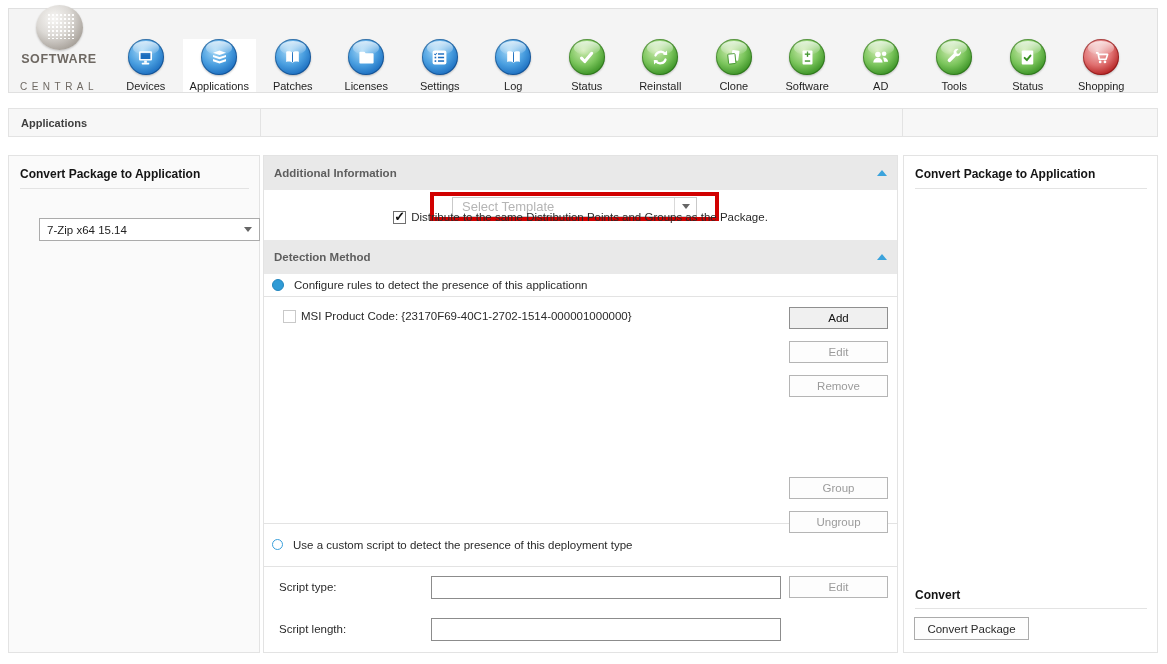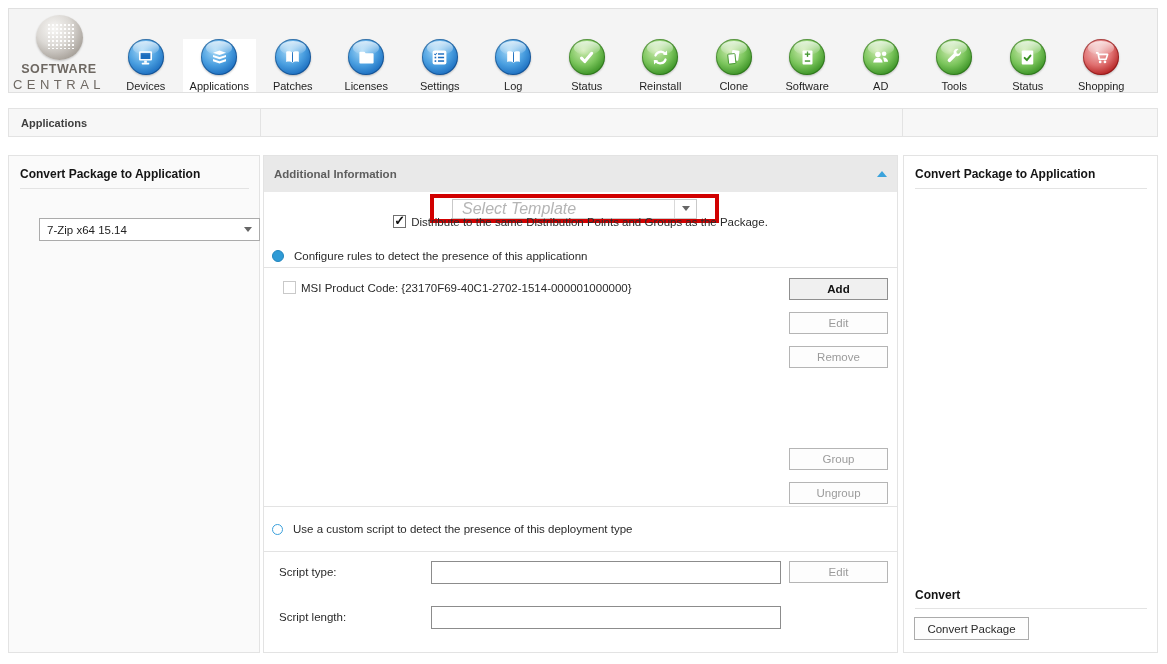--- a/index.html
+++ b/index.html
@@ -10,21 +10,21 @@
   .toolbar { position:absolute; left:8px; top:8px; width:1150px; height:85px;
              background:#f4f4f4; border:1px solid #e0e0e0; display:flex; align-items:flex-end; }
   .logo { width:100px; display:flex; flex-direction:column; align-items:center; justify-content:center; }
   .sphere { width:47px; height:45px; border-radius:50%; position:relative;
             background: radial-gradient(circle at 38% 30%, #f7f6f4, #dcd9d5 40%, #aaa49d 75%, #8d877f);
             box-shadow: 0 1px 2px rgba(0,0,0,.2); }
   .sphere::after { content:''; position:absolute; left:11px; top:8px; right:9px; bottom:11px;
             background-image: radial-gradient(circle, #fff 1.05px, transparent 1.4px);
             background-size: 4px 4px; opacity:.95; }
   .logo-line1 { font-size:12.5px; font-weight:bold; color:#6e6862; letter-spacing:.6px; margin-top:2px; }
-  .logo-line2 { font-size:13px; color:#6e6862; letter-spacing:4.5px; margin-top:1px; }
+  .logo-line2 { font-size:10px; color:#6e6862; letter-spacing:4.5px; margin-top:15px; }
   .tool-items { flex:1; display:flex; }
   .tool-item { width:73.5px; display:flex; flex-direction:column; align-items:center; justify-content:center; cursor:pointer; }
   .tool-item.selected { background:#fff; }
   .icon-circle { width:36px; height:36px; border-radius:50%; position:relative; display:flex;
                  align-items:center; justify-content:center; overflow:hidden; }
   .icon-circle svg { width:23px; height:23px; position:relative; z-index:2; }
   .icon-circle::before { content:''; position:absolute; z-index:3; left:5px; right:5px; top:2px; height:14px;
                  border-radius:50%; background:linear-gradient(rgba(255,255,255,.75), rgba(255,255,255,.03)); }
   .icon-circle.blue  { background: radial-gradient(circle at 40% 32%, #a6d8f7, #4a9fe0 45%, #1a6cbe 78%, #0c4f94);
                        color:#1a6cbe; box-shadow: inset 0 0 0 1px rgba(5,45,95,.45), 0 1px 2px rgba(0,0,0,.25); }
@@ -68,21 +68,21 @@
   .collapse-arrow { position:absolute; right:10px; width:0; height:0;
                     border-left:5px solid transparent; border-right:5px solid transparent;
                     border-bottom:6px solid #3ba3dc; cursor:pointer; }
 
   
   .template-row { height:52px; position:relative; background:#fff; }
   .red-box { position:absolute; left:166px; top:2px; width:289px; height:29px;
              border:4px solid #d10000; display:flex; align-items:center; justify-content:center; background:#fff; }
   .select-template { width:245px; height:20px; border:1px solid #c9c9c9; background:#fff;
                      display:flex; align-items:center; cursor:pointer; }
-  .select-template .placeholder { flex:1; padding-left:9px; font-size:16px; font-style:italic; color:#b5b5b5; }
+  .select-template .placeholder { flex:1; padding-left:9px; font-size:13px; color:#b5b5b5; }
   .select-template .arrow-cell { border-left:1px solid #d9d9d9; }
   .distribute-row { position:absolute; left:0; right:0; bottom:16px; display:flex;
                     align-items:center; justify-content:center; }
   .checkbox { width:13px; height:13px; background:#fff; border:1px solid #707070; position:relative;
               flex:none; cursor:pointer; }
   .checkbox.light { border-color:#c9c9c9; }
   .checkbox.checked::after { content:'✓'; position:absolute; left:0px; top:-3px; font-size:13px;
               font-weight:bold; color:#111; }
   .cb-label { margin-left:5px; font-size:11.5px; color:#2a2a2a; }
 
@@ -93,21 +93,21 @@
   .radio.on  { background:#2f9bd6; border:1px solid #2285bd; }
   .radio.off { background:#fff; border:1px solid #3aa0dc; width:11px; height:11px; }
   .radio-label { margin-left:10px; font-size:11.5px; color:#2a2a2a; }
 
   
   .rules-area { height:239px; border-bottom:1px solid #e3e3e3; position:relative; background:#fff; }
   .rule-item { position:absolute; left:19px; top:13px; display:flex; align-items:center; }
   .rule-buttons { position:absolute; top:10px; right:9px; width:99px; display:flex; flex-direction:column; }
   .btn { height:22px; font-size:11.5px; font-family:"Liberation Sans",sans-serif; border:1px solid #b5b5b5;
          background:#fdfdfd; color:#9b9b9b; cursor:pointer; }
-  .btn.primary { background:#f0f0f0; border-color:#8f8f8f; color:#111;font-weight:bold; }
+  .btn.primary { background:#f0f0f0; border-color:#8f8f8f; color:#111; }
   .btn.dark { color:#2a2a2a; background:#fdfdfd; border-color:#ababab; }
   .rule-buttons .btn { margin-bottom:12px; }
   .btn-group-gap { margin-top:68px; }
 
   
   .script-radio-row { height:45px; border-bottom:1px solid #e3e3e3; display:flex; align-items:center;
                       padding-left:8px; background:#fff; }
   .script-row { position:relative; height:45px; background:#fff; }
   .script-row .fld-label { position:absolute; left:15px; top:14px; font-size:11.5px; color:#2a2a2a; }
   .script-row input { position:absolute; left:167px; top:9px; width:350px; height:23px;
@@ -313,20 +313,24 @@
               <span class="dd-arrow"></span>
             </span>
         </div>
       </div>
       <div class="distribute-row">
         <span class="checkbox checked" id="distribute-checkbox"></span>
         <span class="cb-label">Distribute to the same Distribution Points and Groups as the Package.</span>
       </div>
     </div>
 
+    <div class="section-header">
+      <span class="sh-title">Detection Method</span>
+      <span class="collapse-arrow"></span>
+    </div>
 
     <div class="radio-row">
       <span class="radio on"></span>
       <span class="radio-label">Configure rules to detect the presence of this applicationn</span>
     </div>
 
     <div class="rules-area">
       <div class="rule-item">
         <span class="checkbox light"></span>
         <span class="cb-label">MSI Product Code: {23170F69-40C1-2702-1514-000001000000}</span>

